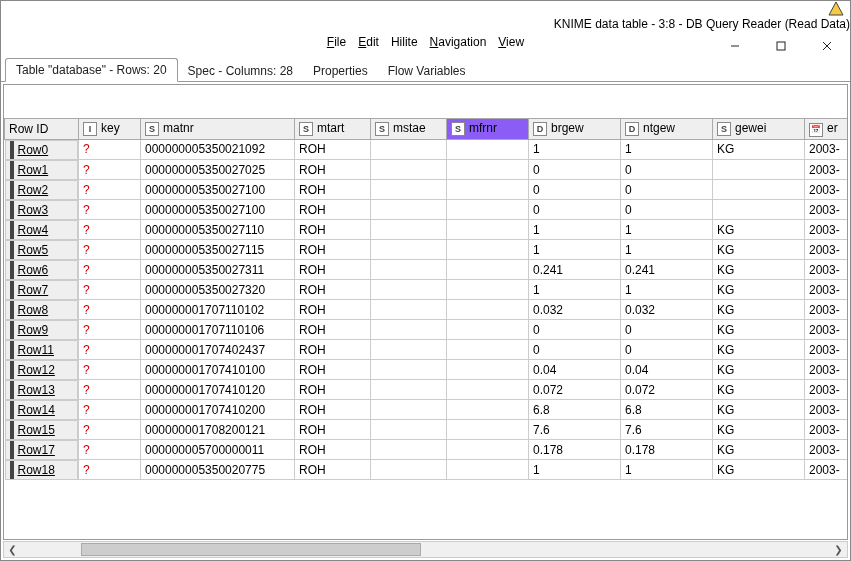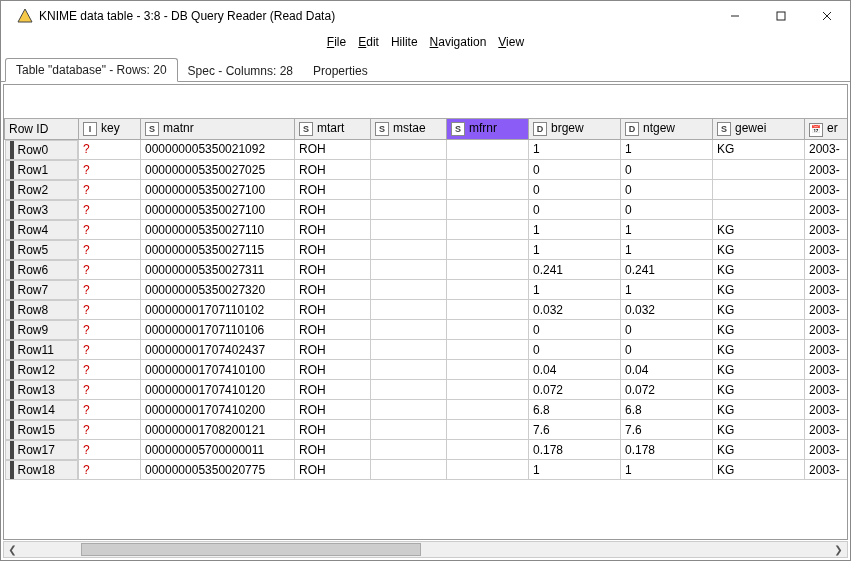--- a/index.html
+++ b/index.html
@@ -11,23 +11,24 @@
     width: 851px;
     height: 561px;
     border: 1px solid #888;
     display: flex;
     flex-direction: column;
     overflow: hidden;
   }
   .titlebar {
     height: 30px;
     display: flex;
-    align-items: center;
-    padding-left: 16px;
+    align-items: flex-end;
+    padding-left: 2px;
     background: #fff;
+    flex-direction: column;
   }
   .titlebar .app-icon {
     width: 16px; height: 16px;
     margin-right: 6px;
     display: flex; align-items: center; justify-content: center;
   }
   .titlebar .title { flex: 1; font-size: 12px; }
   .titlebar .winbtns { display: flex; }
   .titlebar .winbtn {
     width: 46px; height: 30px;
@@ -99,20 +100,21 @@
   th {
     background: #efefef;
     font-weight: normal;
     border: 1px solid #aaa;
   }
   th.highlight { background: #8b5cf6; }
   .rowhead {
     background: #efefef;
     display: flex;
     align-items: center;
+    text-decoration: underline;
   }
   .rowmark { width:4px; height:18px; background:#444; display:inline-block; margin-right:4px;}
   .qmark { color: #c00; }
   .typebadge {
     display: inline-flex;
     align-items: center;
     justify-content: center;
     border: 1px solid #888;
     width: 14px; height: 14px;
     font-size: 9px;
@@ -190,20 +192,21 @@
   <span class="menuitem"><span class="mn">E</span><span>dit</span></span>
   <span class="menuitem"><span>Hilite</span></span>
   <span class="menuitem"><span class="mn">N</span><span>avigation</span></span>
   <span class="menuitem"><span class="mn">V</span><span>iew</span></span>
 </div>
 
 <div class="tabbar">
   <div class="tab active">Table "database" - Rows: 20</div>
   <div class="tab">Spec - Columns: 28</div>
   <div class="tab">Properties</div>
+  <div class="tab">Flow Variables</div>
 </div>
 
 <div class="tablewrap">
   <div class="tableinner">
   <table>
     <colgroup>
       <col class="c-rowid">
           <col class="c-key">
           <col class="c-matnr">
           <col class="c-mtart">

